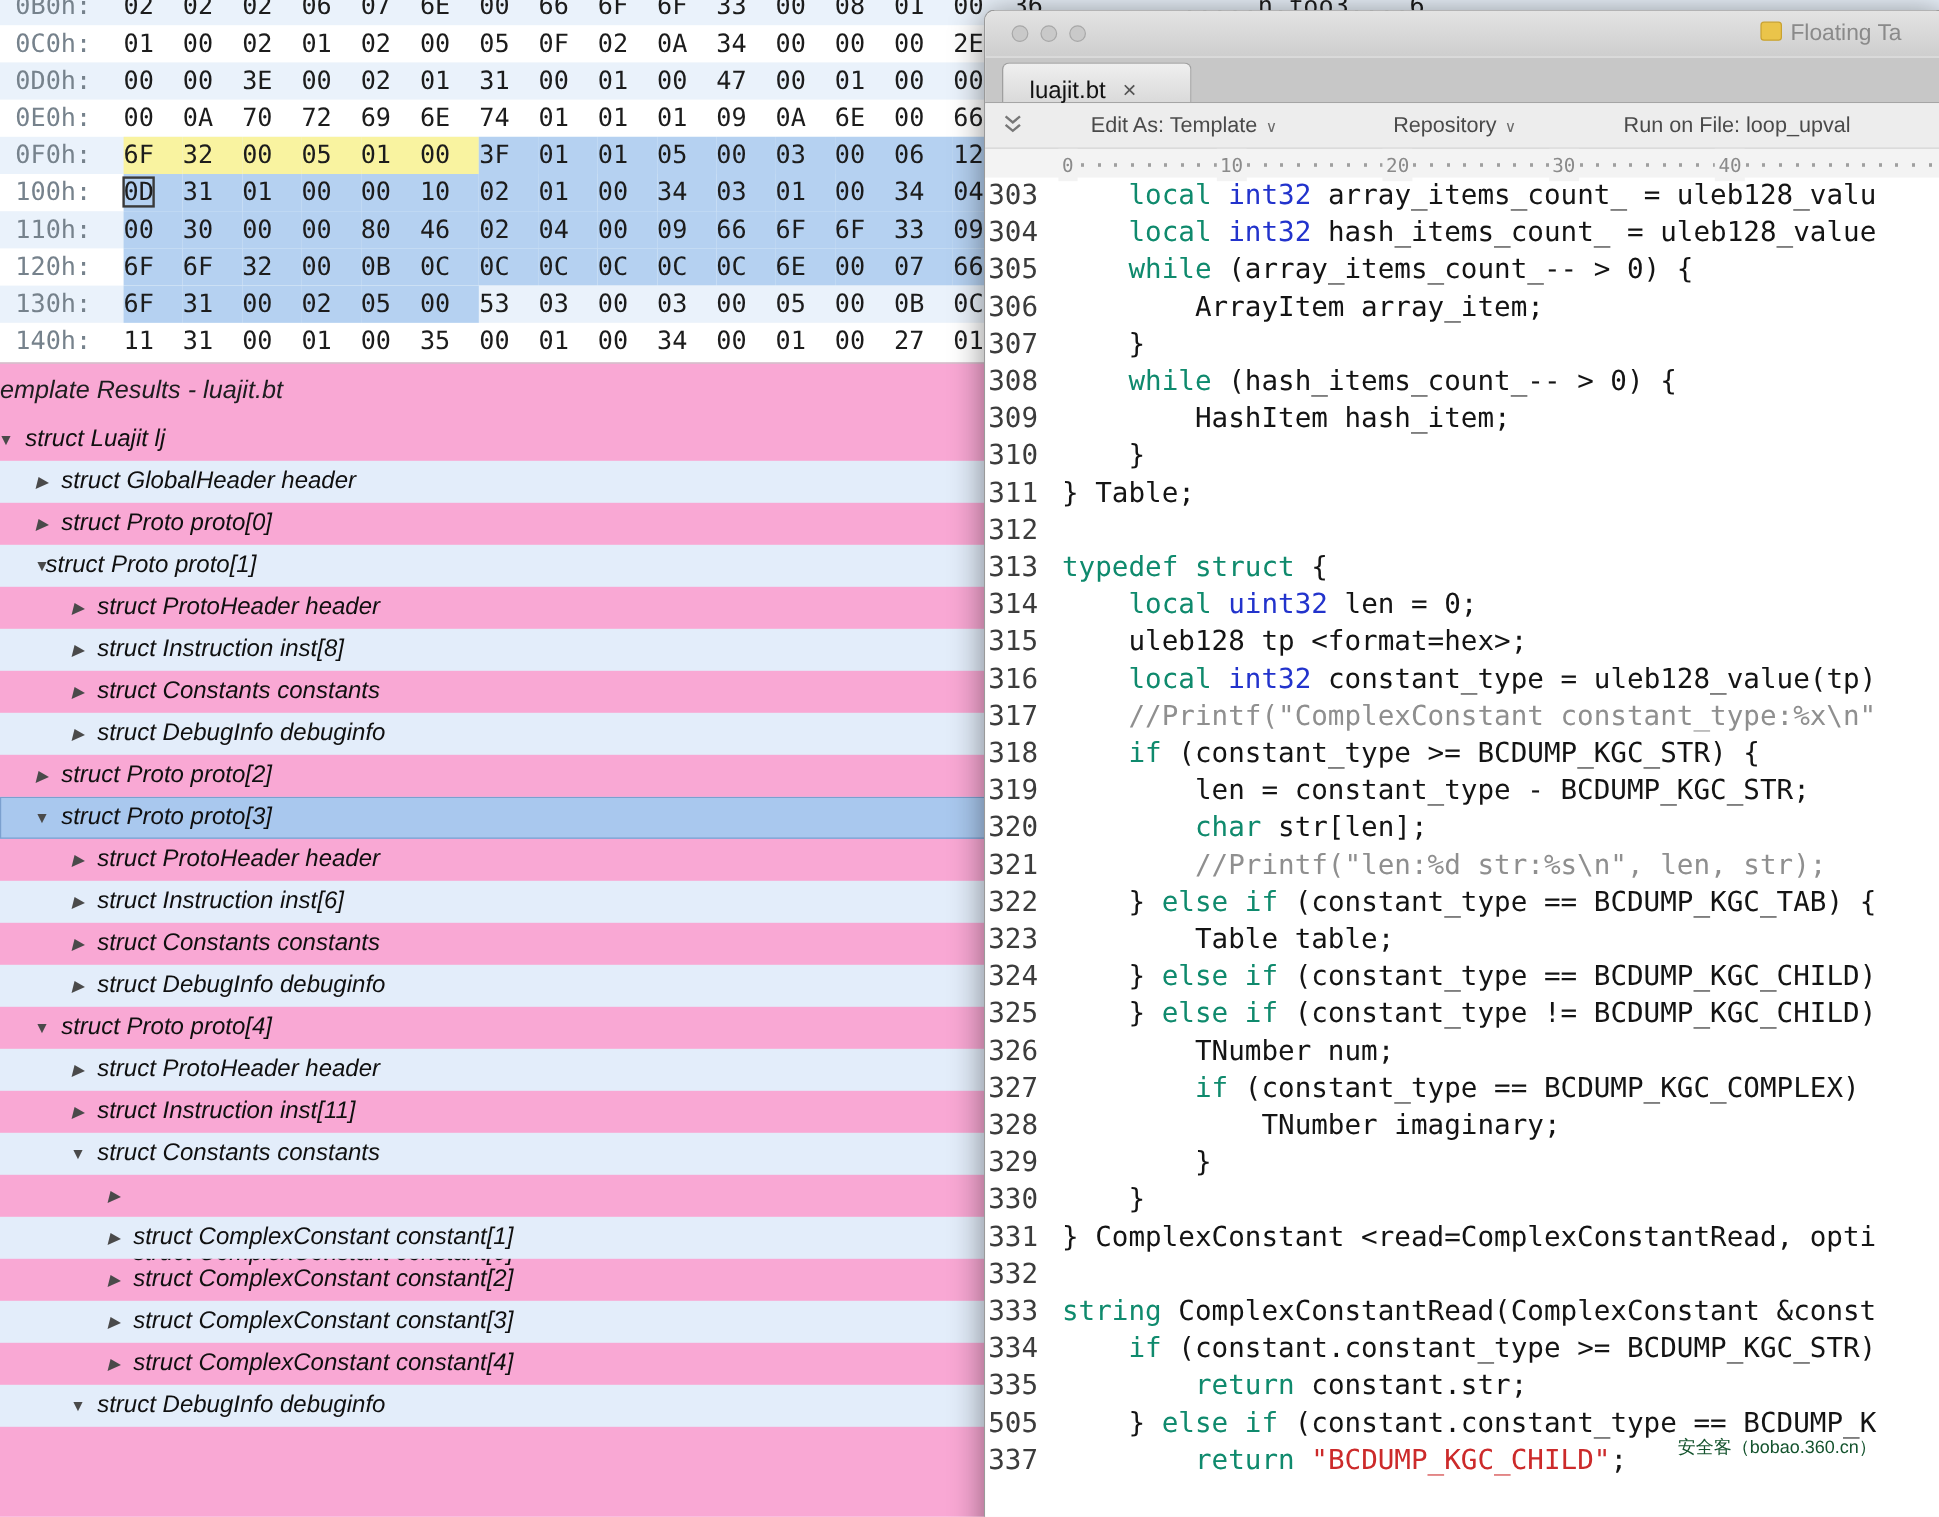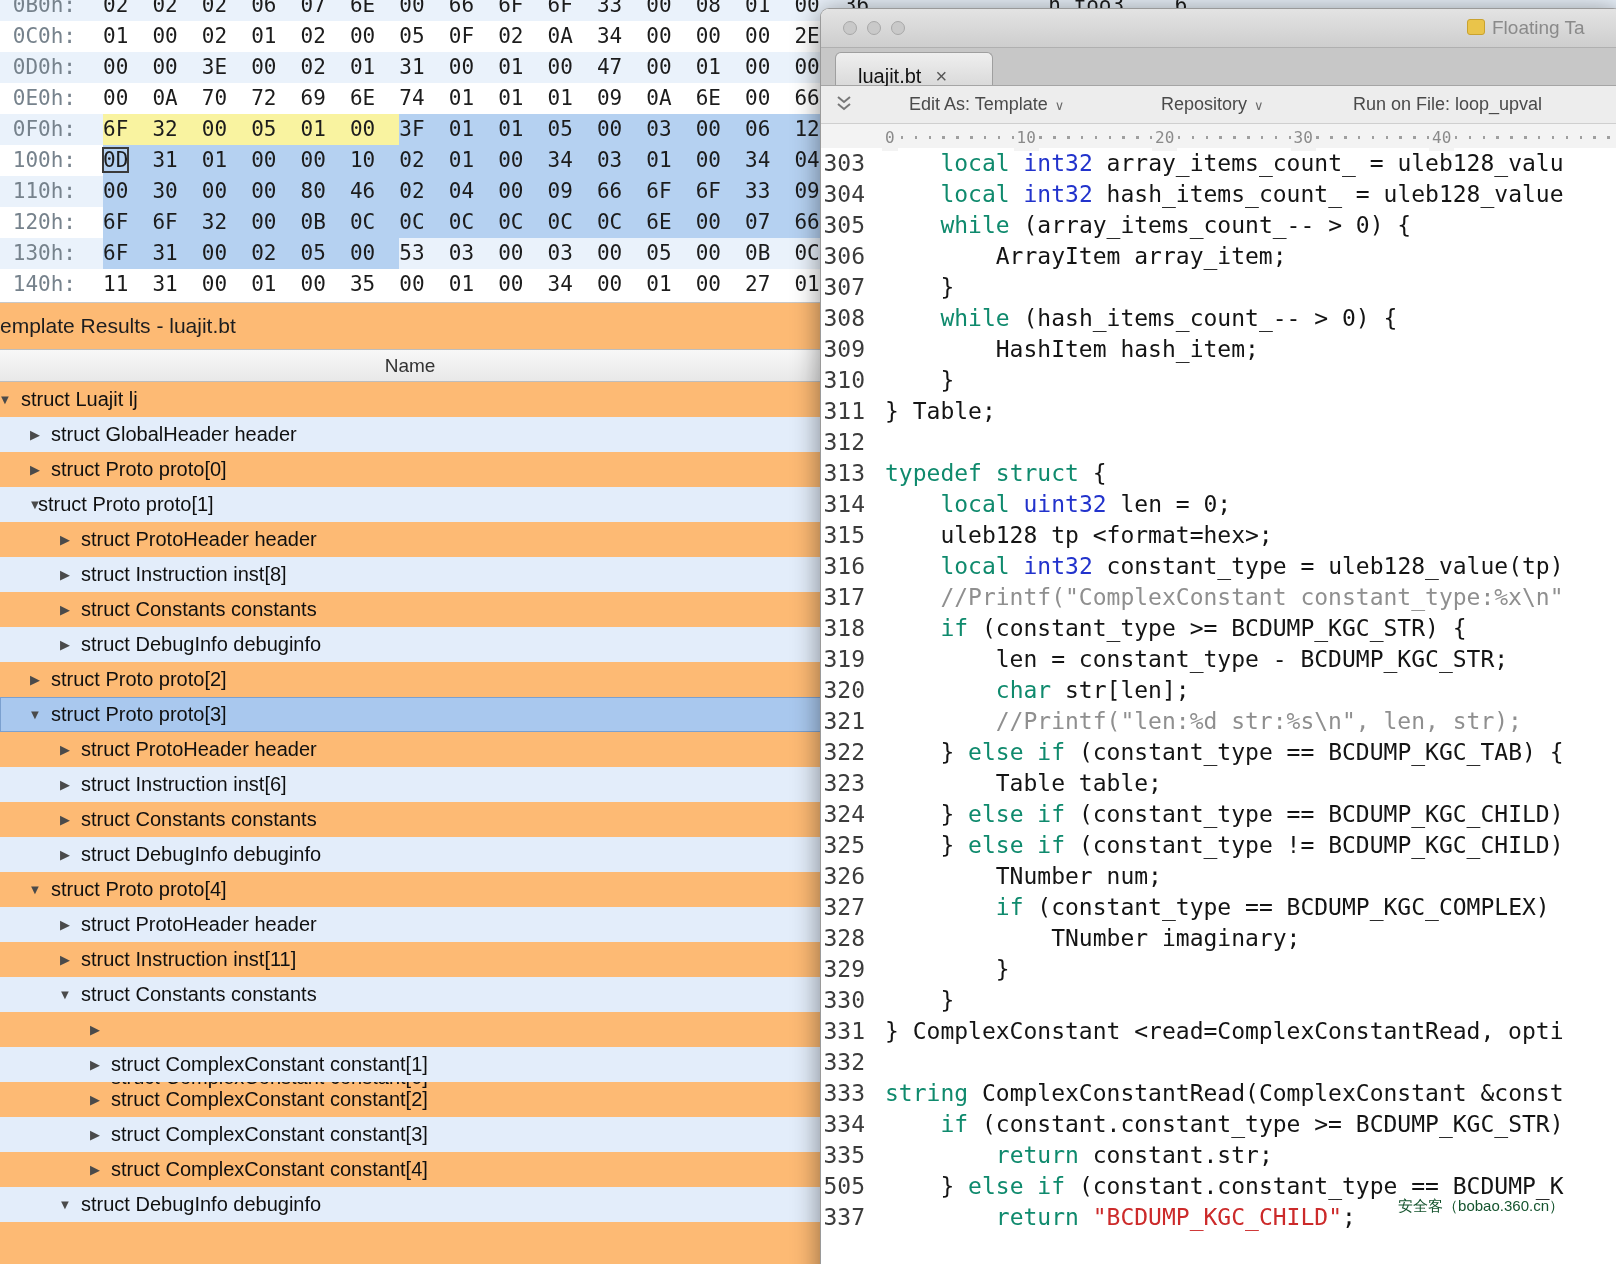--- a/index.html
+++ b/index.html
@@ -12,21 +12,21 @@
   .hex-row.alt{background:#eaf2fb;}
   .hex-addr{position:absolute;left:0;width:76px;text-align:right;color:#76828c;}
   .hex-bytes{position:absolute;left:103px;top:0;white-space:nowrap;}
   .hb{display:inline-block;width:49.4px;}
   .hb.sel{background:#b5d1f1;}
   .hb.yellow{background:#f9f3a0;}
   .hb.cursor .bt{outline:2px solid #3a3a3a;outline-offset:-1px;text-align:right;}
   .hex-ascii{position:absolute;left:985px;color:#1c1c1c;}
 
   
-  .results-panel{position:absolute;left:0;top:302px;width:1616px;height:962px;border-top:1px solid #c8c8c8;background:#fdba74;}
+  .results-panel{position:absolute;left:0;top:302px;width:1616px;height:962px;border-top:1px solid #c8c8c8;background:#f9a8d4;font-style:italic;}
   .results-title{height:46px;line-height:46px;font-size:21px;color:#1d1d1f;padding-left:0;}
   .results-header{height:33px;background:linear-gradient(#f8f8f8,#e8e8e8);border-top:1px solid #bdbdbd;border-bottom:1px solid #bdbdbd;position:relative;box-sizing:border-box;}
   .name-h{position:absolute;left:0;width:820px;text-align:center;line-height:31px;font-size:19px;color:#333;}
   .tree-row{height:35px;position:relative;font-size:20px;}
   .tree-row.alt{background:#e3edfa;}
   .tree-row.selected{background:#a9c8ee;box-shadow:inset 0 0 0 1px #7ba0cf;}
   .tree-arrow{position:absolute;top:0;width:20px;text-align:center;line-height:35px;font-size:13px;color:#4a4a4a;}
   .tree-label{position:absolute;line-height:35px;color:#101010;white-space:nowrap;}
 
   
@@ -116,23 +116,20 @@
         </div>
         <div class="hex-row">
           <span class="hex-addr">140h:</span>
           <span class="hex-bytes"><span class="hb"><span class="bt">11</span></span><span class="hb"><span class="bt">31</span></span><span class="hb"><span class="bt">00</span></span><span class="hb"><span class="bt">01</span></span><span class="hb"><span class="bt">00</span></span><span class="hb"><span class="bt">35</span></span><span class="hb"><span class="bt">00</span></span><span class="hb"><span class="bt">01</span></span><span class="hb"><span class="bt">00</span></span><span class="hb"><span class="bt">34</span></span><span class="hb"><span class="bt">00</span></span><span class="hb"><span class="bt">01</span></span><span class="hb"><span class="bt">00</span></span><span class="hb"><span class="bt">27</span></span><span class="hb"><span class="bt">01</span></span></span>
         </div>
       </div>
   </section>
 
   <section class="results-panel">
     <div class="results-title">emplate Results - luajit.bt</div>
-    <div class="results-header">
-      <span class="name-h">Name</span>
-    </div>
     <div id="tree-rows">
         <div class="tree-row">
           <span class="tree-arrow" style="left: -5px;">▼</span>
           <span class="tree-label" style="left: 21px;">struct Luajit lj</span>
         </div>
         <div class="tree-row alt">
           <span class="tree-arrow" style="left: 25px;">▶</span>
           <span class="tree-label" style="left: 51px;">struct GlobalHeader header</span>
         </div>
         <div class="tree-row">

